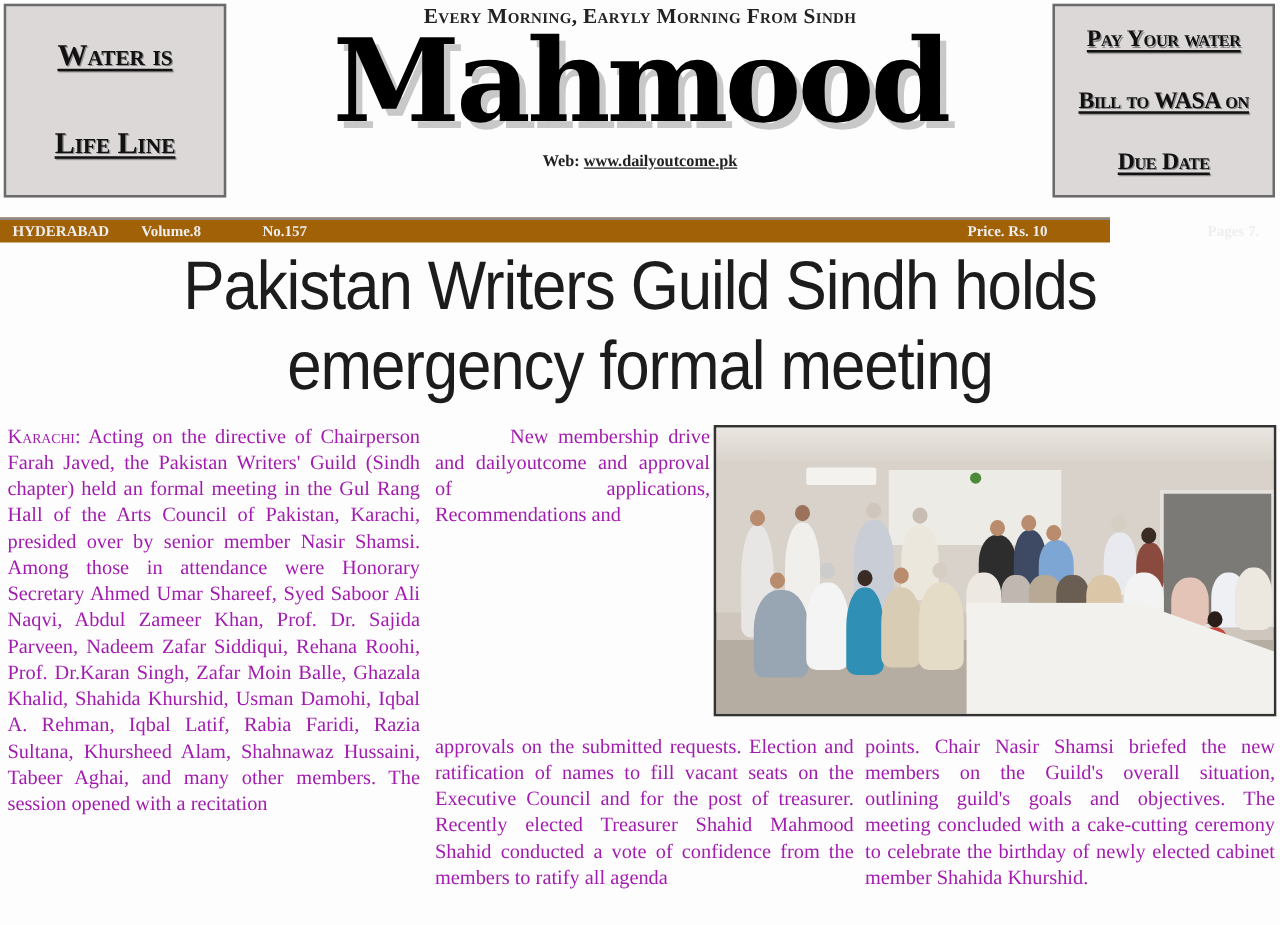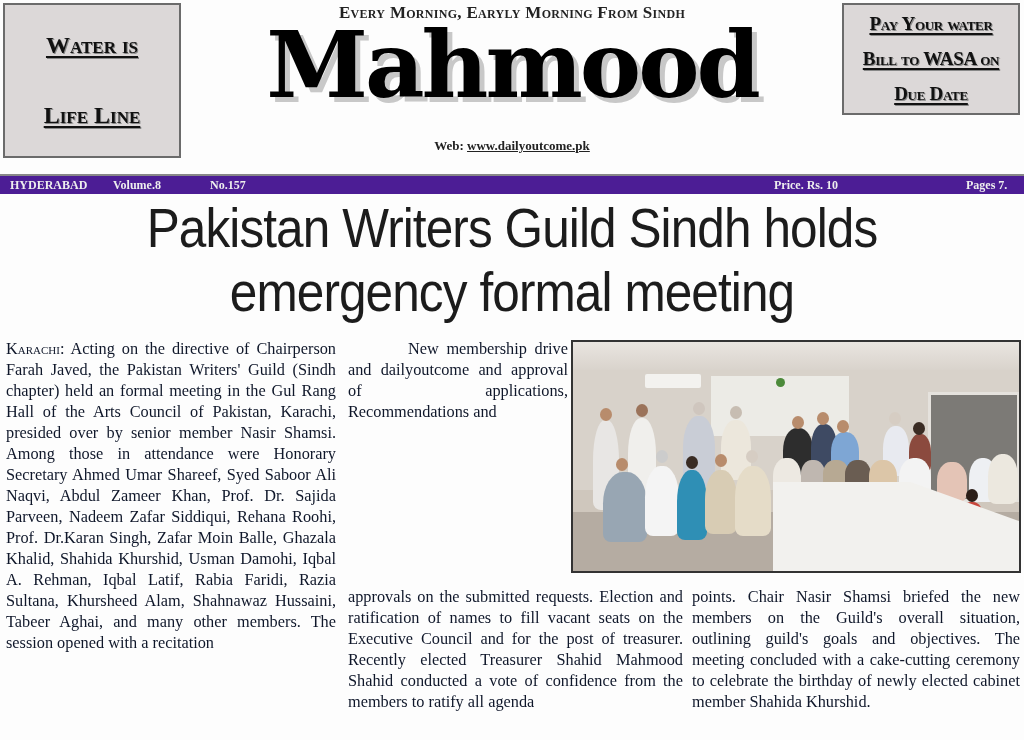--- a/index.html
+++ b/index.html
@@ -5,57 +5,57 @@
   * { box-sizing: border-box; margin: 0; padding: 0; }
   html, body { width: 1024px; height: 740px; overflow: hidden; background: #fdfdfd; }
   body { position: relative; font-family: "Liberation Serif", serif; color: #1a1a1a; }
 
   .ad-box {
     position: absolute; top: 3px; background: #dcd8d8; border: 2px solid #6b6b6b;
     display: flex; flex-direction: column; align-items: center; justify-content: space-around;
     font-family: "Liberation Serif", serif; font-weight: bold; color: #111;
   }
   .ad-left { left: 3px; width: 178px; height: 155px; padding: 6px 0; }
-  .ad-right { left: 842px; width: 178px; height: 112px; padding: 2px 0; }
+  .ad-right { left: 842px; width: 178px; height: 155px; padding: 2px 0; }
   .ad-line {
     font-variant: small-caps; text-decoration: underline; text-decoration-thickness: 2px;
     text-underline-offset: 3px; text-shadow: 1px 1px 0 #888; white-space: nowrap;
   }
   .ad-left .ad-line { font-size: 24px; }
   .ad-right .ad-line { font-size: 19px; letter-spacing: -0.3px; }
 
   .masthead { position: absolute; left: 200px; width: 624px; top: 0; text-align: center; }
   .tagline {
     margin-top: 3px; font-size: 17px; font-weight: bold; font-variant: small-caps;
     letter-spacing: 0.3px; color: #222;
   }
   .brand {
     font-family: "DejaVu Serif", serif; font-weight: bold; font-size: 92px; line-height: 96px;
     letter-spacing: -3px; color: #000; margin-top: -6px;
     text-shadow: 5px 5px 0 #c8c8c8;
   }
-  .web { margin-top: 25px; font-size: 13px; font-weight: bold; color: #222; }
+  .web { margin-top: 8px; font-size: 13px; font-weight: bold; color: #222; }
   .web a { color: #222; text-decoration: underline; }
 
   .dateline {
-    position: absolute; left: 0; top: 174px; width: 1024px; height: 20px; background: #4c1d95;
+    position: absolute; left: 0; top: 174px; width: 888px; height: 20px; background: #a16207;
     color: #eee; font-family: "Liberation Serif", serif; font-size: 12px; font-weight: bold;
     border-top: 2px solid #888;
   }
   .dateline span { position: absolute; top: 2px; white-space: nowrap; }
 
   .headline {
     position: absolute; left: 0; top: 196px; width: 1024px; text-align: center;
     font-family: "Liberation Sans", sans-serif; font-weight: normal; font-size: 55px;
     line-height: 64px; color: #1c1c1c; letter-spacing: -1px; transform: scaleX(0.9);
   }
 
   .col {
     position: absolute; font-family: "Liberation Serif", serif; font-size: 16.3px; line-height: 21px;
-    color: #0f172a; text-align: justify;
+    color: #a21caf; text-align: justify;
   }
   .col1 { left: 6px; top: 338px; width: 330px; }
   .col2a { left: 348px; top: 338px; width: 220px; }
   .col2b { left: 348px; top: 586px; width: 335px; }
   .col3 { left: 692px; top: 586px; width: 328px; }
   .col p { margin: 0; }
   .indent { text-indent: 60px; }
   .dateline-word { font-variant: small-caps; }
 
   .photo {

